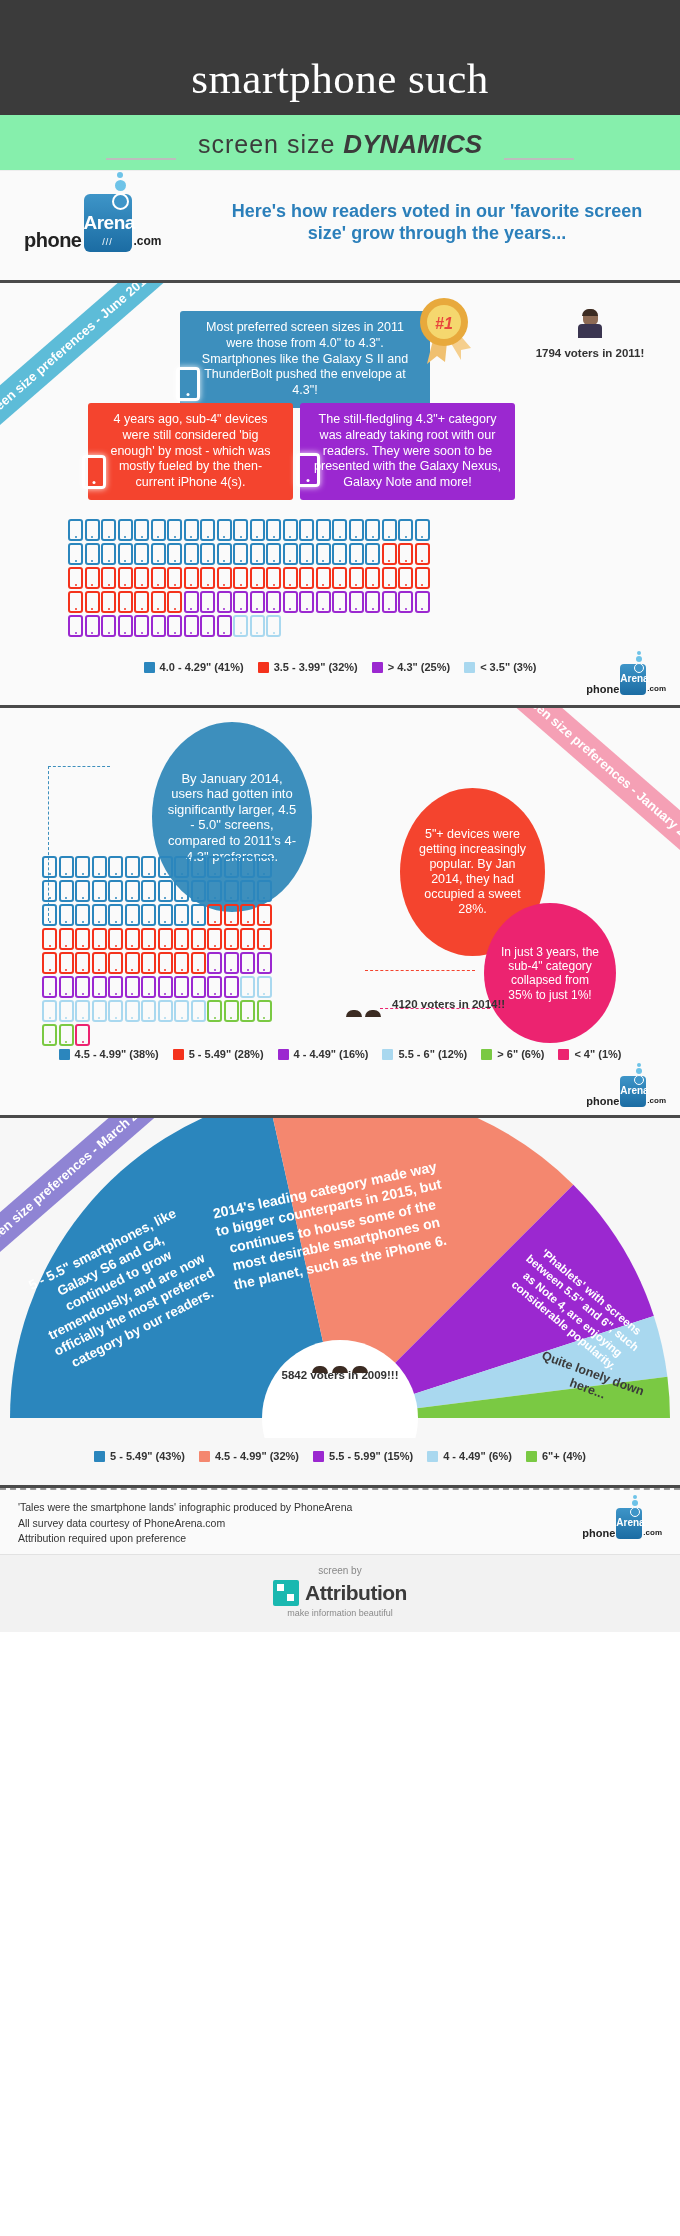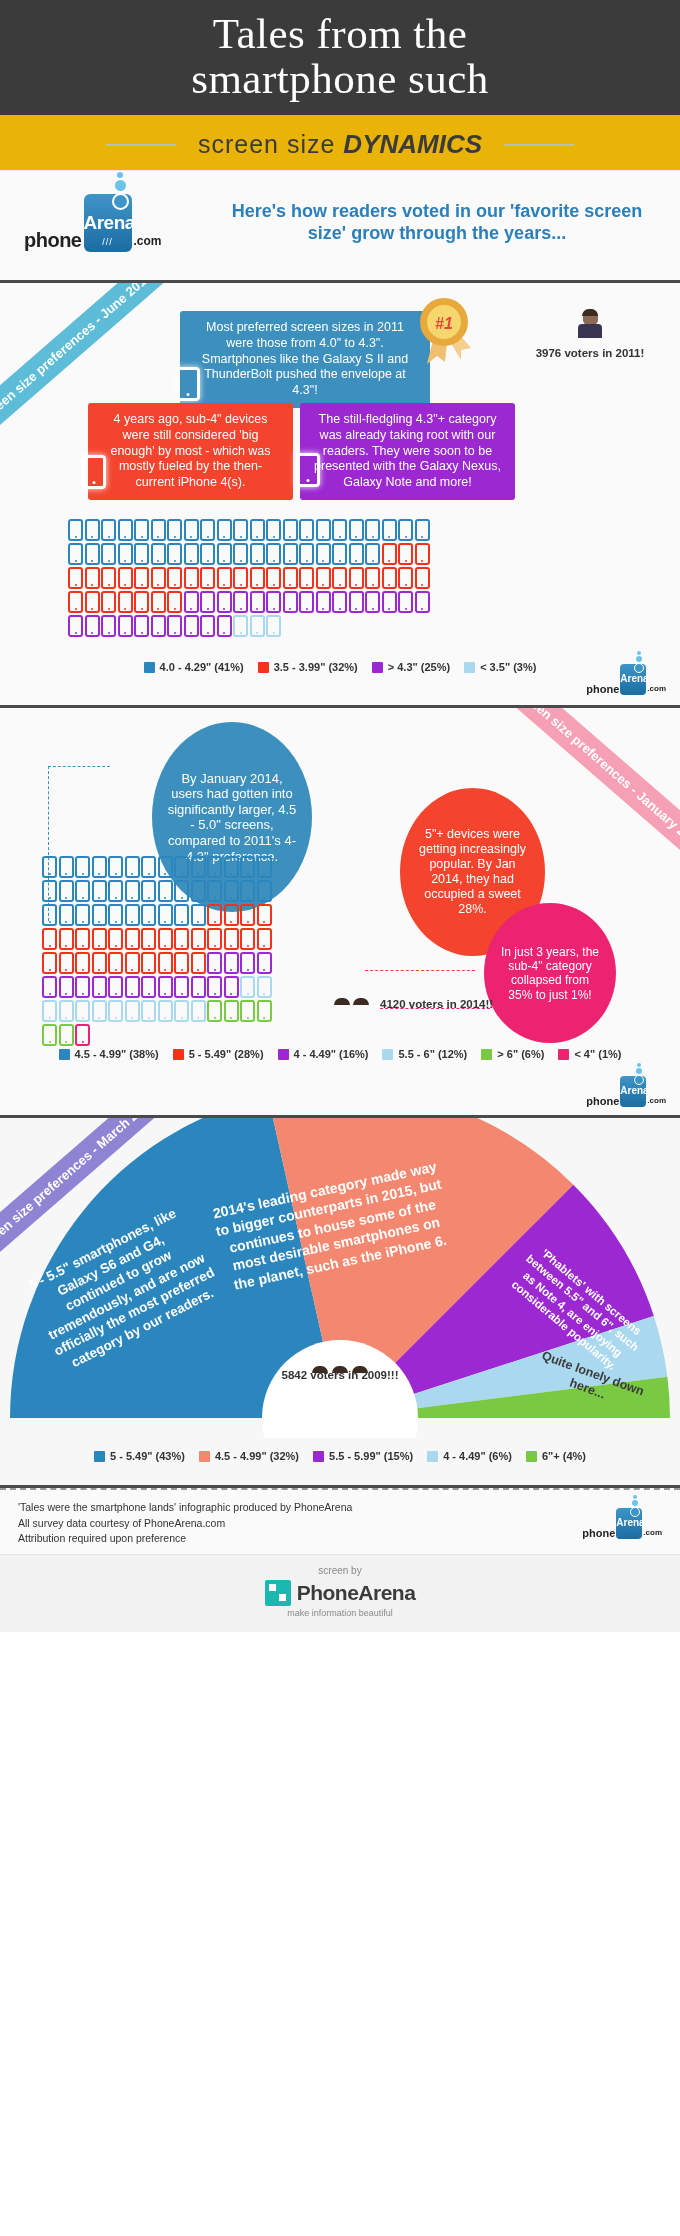--- a/index.html
+++ b/index.html
@@ -14,22 +14,22 @@
   .header {
     background:#3b3b3b; color:#fff; text-align:center;
     padding:12px 0 14px 0;
   }
   .header h1 {
     font-family:"Liberation Serif", serif;
     font-size:43px; font-weight:400; line-height:1.04;
     letter-spacing:0.5px;
   }
   .subhead-band {
-    background:#eab308; padding:14px 0 10px 0;
-    display:flex; align-items:center; justify-content:center; gap:22px;
+    background:#86efac; padding:14px 0 10px 0;
+    display:flex; align-items:flex-end; justify-content:center; gap:22px;
     border-bottom:1px solid #eee;
   }
   .rule { height:2px; background:#bdbdbd; width:70px; }
   .subhead { font-size:25px; color:#3b3b3b; letter-spacing:1px; }
   .subhead .bold { font-weight:bold; font-style:italic; font-size:26px; letter-spacing:0px;}
 
   
   .intro {
     background:#fafafa; display:flex; align-items:center;
     padding:14px 24px 20px 24px; gap:18px; position:relative;
@@ -141,21 +141,21 @@
 
   .connector { position:absolute; border:1.5px dashed #3d8fbd; }
 </style>
 </head>
 <body>
 
 <div class="page">
 
   <div class="header">
     <h1>
-      <span>Tales from the</span><br>
+      <br>
       <span>smartphone such</span>
     </h1>
   </div>
 
   <div class="subhead-band">
     <span class="rule"></span>
     <span class="subhead">
       <span>screen size</span>
       <span class="bold">DYNAMICS</span>
     </span>
@@ -194,21 +194,21 @@
       <polygon points="34,44 46,64 46,54 56,52 44,38" fill="#f5cf8e"></polygon>
       <circle cx="29" cy="26" r="24" fill="#e8a93c"></circle>
       <circle cx="29" cy="26" r="17" fill="#f5d76e"></circle>
       <text x="29" y="33" font-size="16" fill="#e8453c" text-anchor="middle" font-family="Liberation Sans, sans-serif" font-style="italic" font-weight="bold">#1</text>
     </svg>
 
     <div style="position:absolute; left:530px; top:26px; width:120px; text-align:center;">
       <div class="person" style="margin:0 auto;">
         <div class="hair"></div><div class="head"></div><div class="body"></div>
       </div>
-      <div class="voters" style="margin-top:5px;">3976 voters in 2011!</div>
+      <div class="voters" style="margin-top:5px;">1794 voters in 2011!</div>
     </div>
 
     <div style="position:absolute; left:88px; top:120px; width:205px;">
       <div class="box red">
         <span class="phone-chip" style="left:-6px; top:52px;"></span>
         <span>4 years ago, sub-4" devices were still considered 'big enough' by most - which was mostly fueled by the then-current iPhone 4(s).</span>
       </div>
     </div>
 
     <div style="position:absolute; left:300px; top:120px; width:215px;">
@@ -472,21 +472,21 @@
         <span class="ph c3" style="width: 15px; height: 22px;"></span>
         <span class="ph c4" style="width: 15px; height: 22px;"></span>
         <span class="ph c4" style="width: 15px; height: 22px;"></span>
         <span class="ph c4" style="width: 15px; height: 22px;"></span>
         <span class="ph c4" style="width: 15px; height: 22px;"></span>
         <span class="ph c4" style="width: 15px; height: 22px;"></span>
         <span class="ph c4" style="width: 15px; height: 22px;"></span>
         <span class="ph c5" style="width: 15px; height: 22px;"></span>
       </div>
 
-    <div style="position:absolute; left:330px; top:290px; width:175px; display:flex; align-items:flex-start; gap:7px;">
+    <div style="position:absolute; left:342px; top:290px; width:175px; display:flex; align-items:flex-end; gap:7px;">
       <span style="display:flex; align-items:flex-end;">
         <span class="person" style="margin-right:-5px;"><span class="hair"></span><span class="head"></span><span class="body"></span></span>
         <span class="person"><span class="hair"></span><span class="head"></span><span class="body"></span></span>
       </span>
       <span class="voters">4120 voters in 2014!!</span>
     </div>
 
     <div class="legend" id="legend2014" style="position:absolute; left:0; top:330px; width:680px;">
         <span class="lg">
           <span class="sw" style="background: rgb(43, 134, 189);"></span>
@@ -602,17 +602,17 @@
         <span class="t">Arena</span>
       </span>
       <span class="dc">.com</span>
     </div>
   </div>
 
   <div class="powered">
     <div class="by">screen by</div>
     <div class="pikto">
       <span class="sq"></span>
-      <span class="nm">PhoneArena</span>
+      <span class="nm">Attribution</span>
     </div>
     <div class="pikto-sub">make information beautiful</div>
   </div>
 </div>
 
 </body></html>

